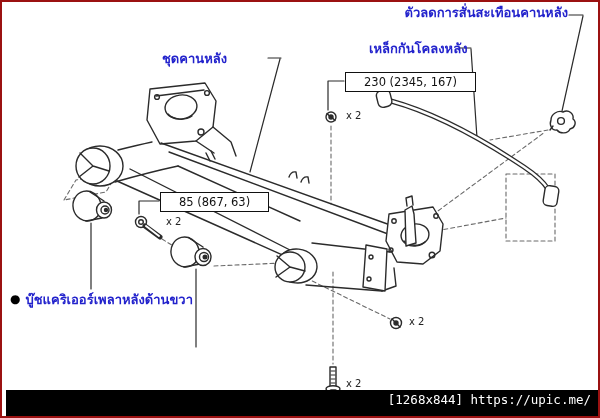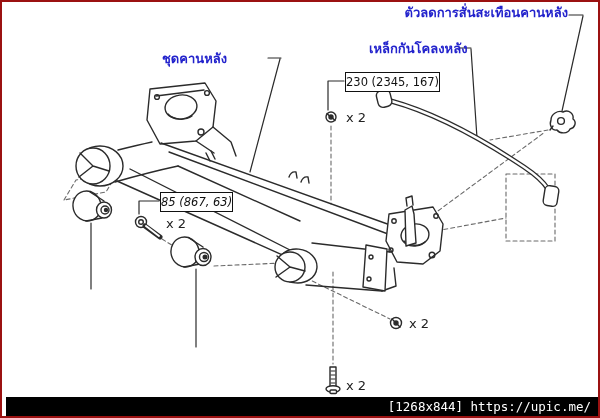--- a/index.html
+++ b/index.html
@@ -22,33 +22,33 @@
   }
   .bullet-lbl{position:absolute;white-space:nowrap;font-size:13px;line-height:1.1;}
   .bullet-lbl .bullet{color:#000;font-size:12px;vertical-align:1px;}
   .bullet-lbl .txt{color:#2222cc;font-weight:bold;margin-left:5px;}
   .spec-box{
     position:absolute;
     border:1.5px solid #111;
     background:#fff;
     color:#111;
     font-size:11.5px;
-    padding:2px 0;
+    padding:2px 18px;
     white-space:nowrap;
   }
   .qty{
     position:absolute;
     color:#222;
-    font-size:13px;
+    font-size:10px;
     white-space:nowrap;
   }
   .watermark-bar{
     position:absolute;
     left:4px;right:0;bottom:0;
-    height:19px;
+    height:26px;
     background:#000000;
     color:#ffffff;
     font-family:"DejaVu Sans Mono","Liberation Mono",monospace;
     font-size:12.5px;
     line-height:19px;
     text-align:right;
     padding-right:7px;
   }
 </style>
 </head>
@@ -186,23 +186,26 @@
         <ellipse cx="333" cy="389" rx="7" ry="3.2" fill="#ffffff"></ellipse>
         <rect x="330" y="390" width="6.5" height="3.5" rx="1" fill="#ffffff"></rect>
       </g>
     </g>
   </svg>
 
   <div class="lbl" style="top:4px;right:30px;">ตัวลดการสั่นสะเทือนคานหลัง</div>
   <div class="lbl" style="top:40px;left:367px;">เหล็กกันโคลงหลัง</div>
   <div class="lbl" style="top:50px;left:160px;">ชุดคานหลัง</div>
 
+  <div class="bullet-lbl" style="top:291px;left:8px;">
+    <span class="bullet">●</span><span class="txt">บู๊ชแคริเออร์เพลาหลังด้านขวา</span>
+  </div>
 
   <div class="spec-box" style="top:70px;left:343px;">230 (2345, 167)</div>
-  <div class="spec-box" style="top:190px;left:158px;font-style:italic;">85 (867, 63)</div>
+  <div class="spec-box" style="top:190px;left:158px;">85 (867, 63)</div>
 
   <div class="qty" style="top:108px;left:344px;">x 2</div>
   <div class="qty" style="top:214px;left:164px;">x 2</div>
   <div class="qty" style="top:314px;left:407px;">x 2</div>
   <div class="qty" style="top:376px;left:344px;">x 2</div>
 
   <div class="watermark-bar">
     <span>[1268x844] https://upic.me/</span>
   </div>
 

